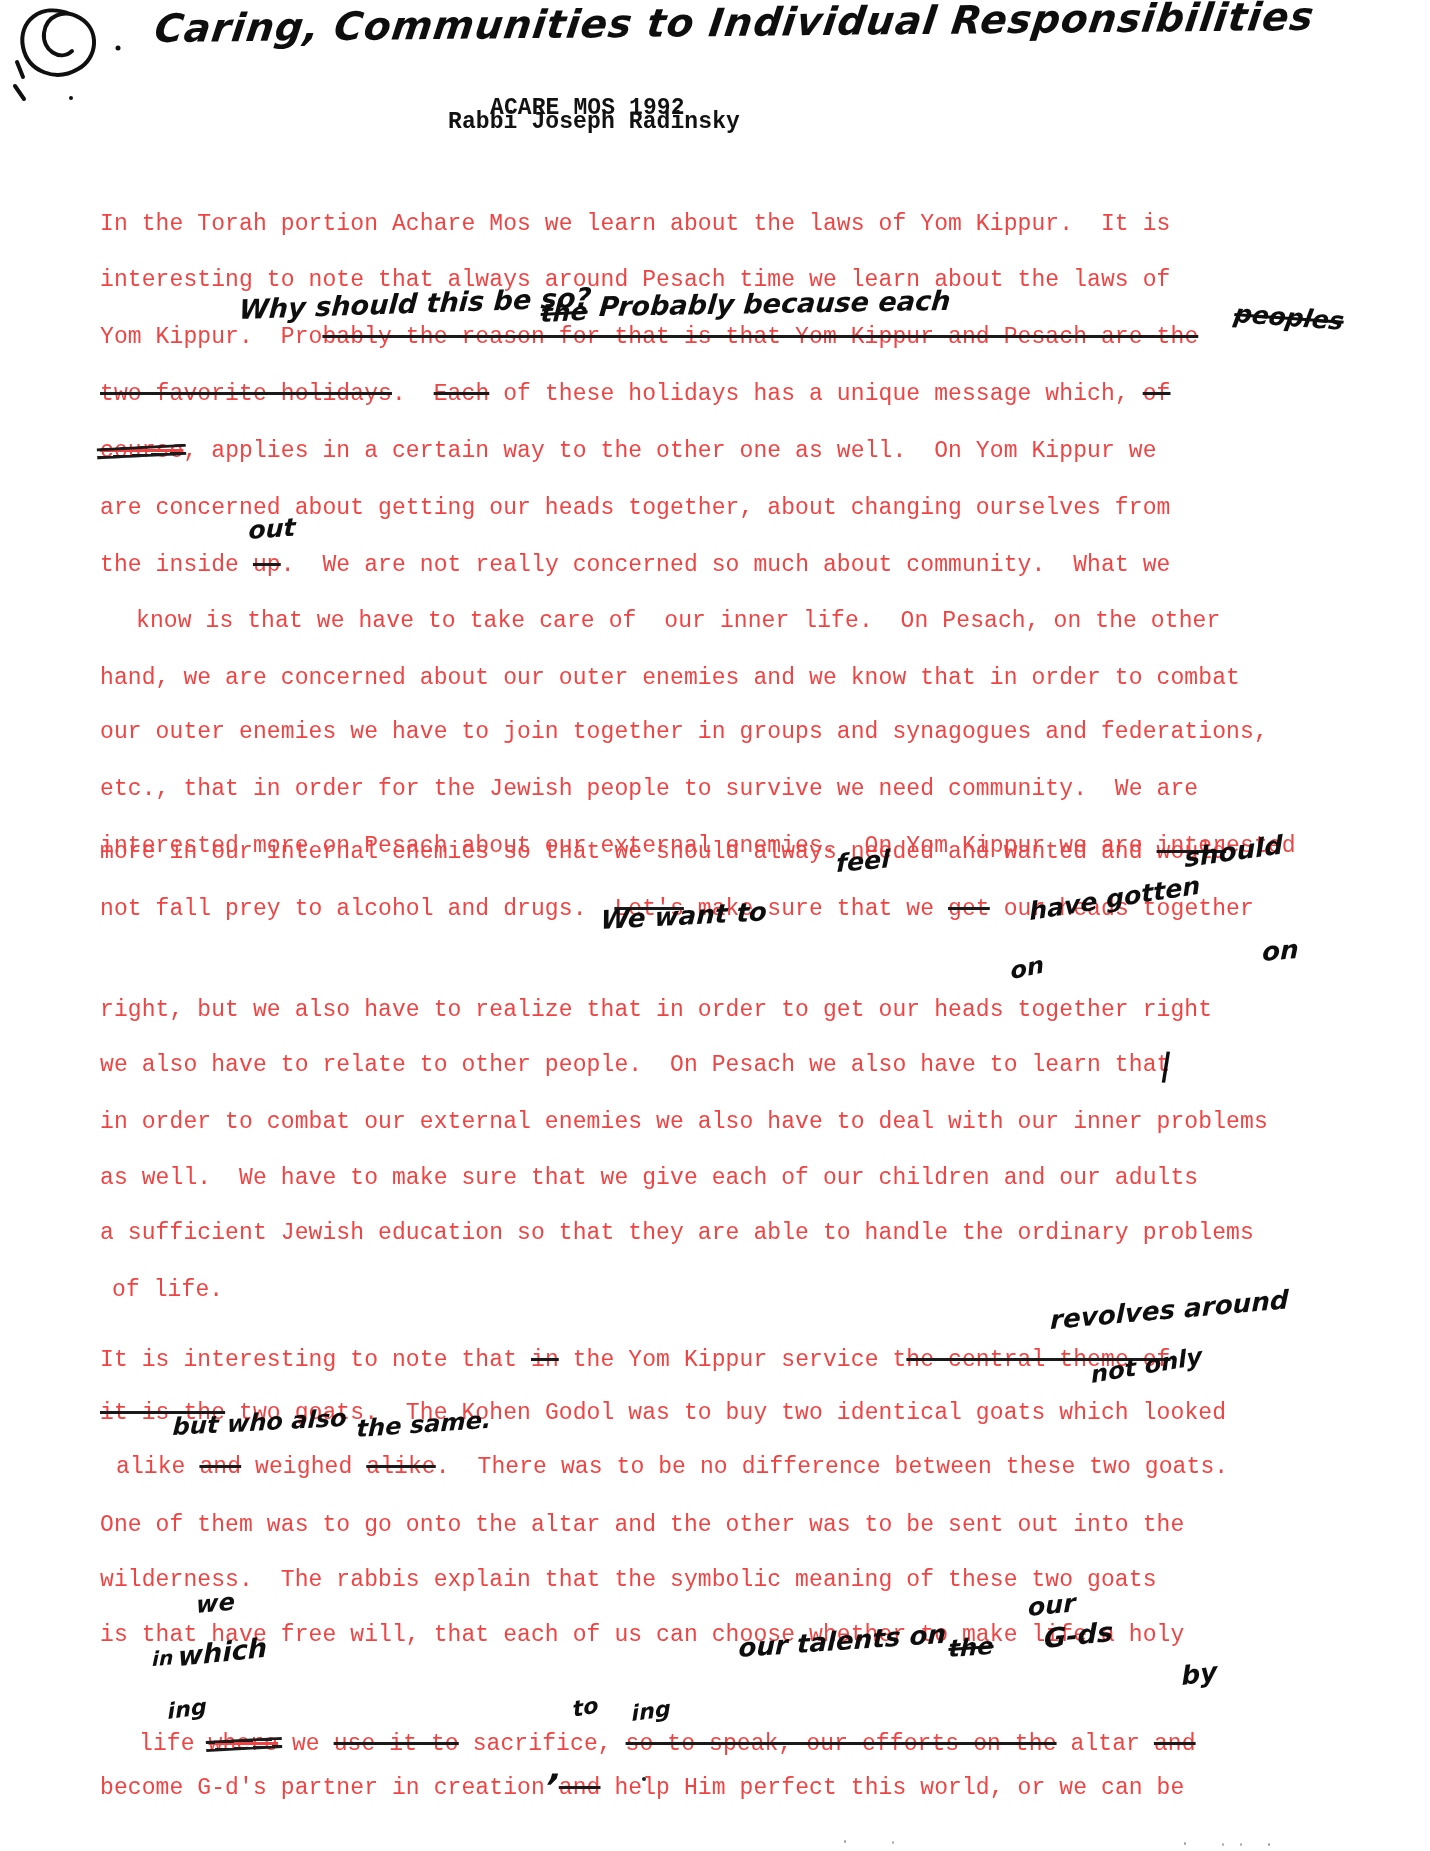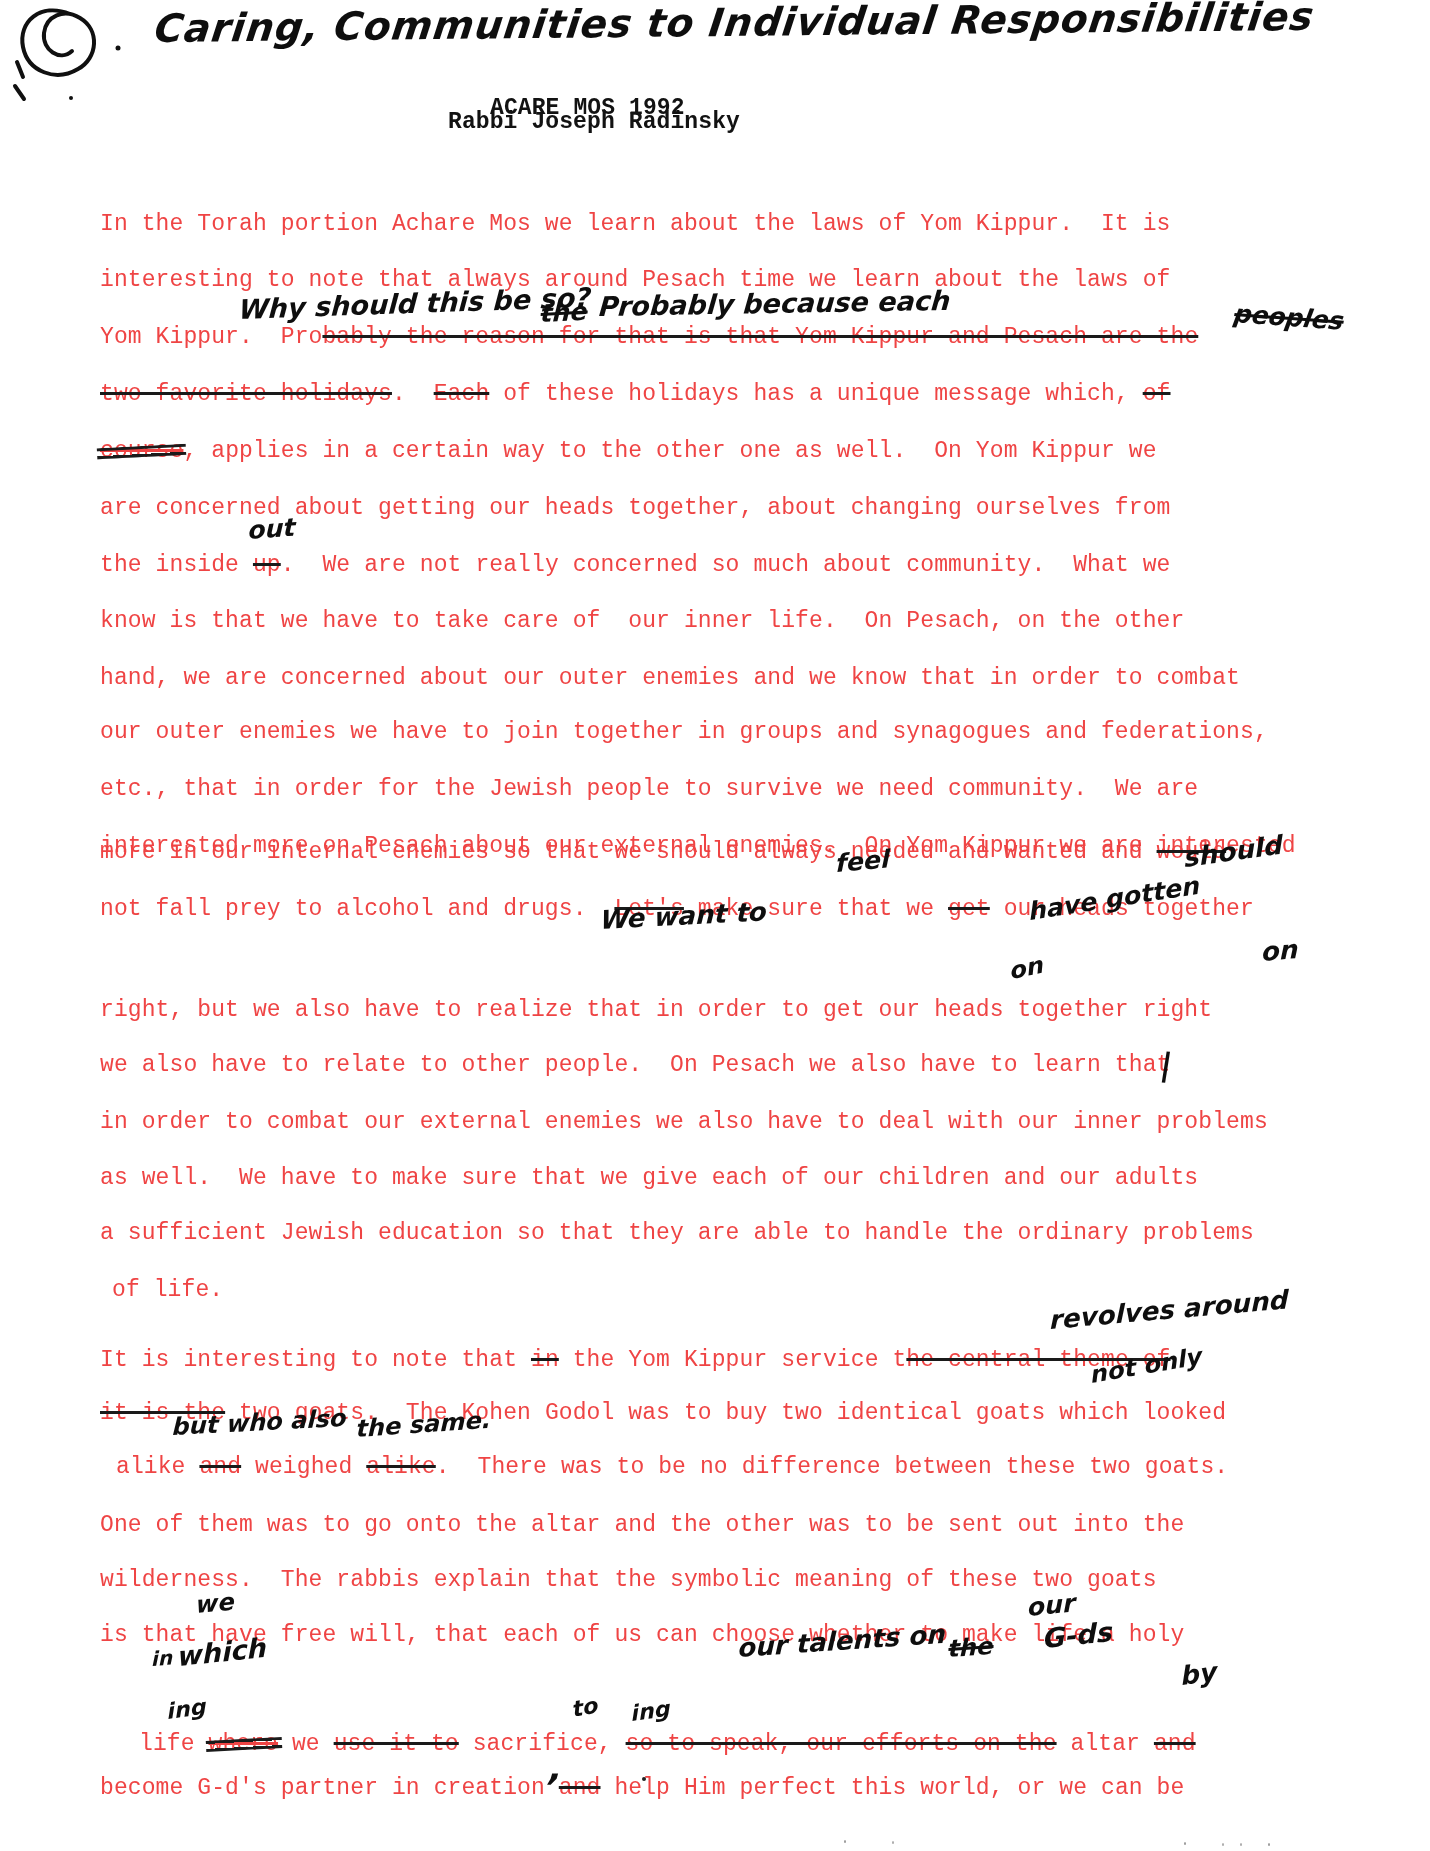--- a/index.html
+++ b/index.html
@@ -39,21 +39,21 @@
   <div class="title-block" style="left:448px;top:109px;">Rabbi Joseph Radinsky</div>
 
   <div id="typed-lines">
       <div class="typed" style="top: 210px;"><span>In the Torah portion Achare Mos we learn about the laws of Yom Kippur.  It is</span></div>
       <div class="typed" style="top: 266px;"><span>interesting to note that always around Pesach time we learn about the laws of</span></div>
       <div class="typed" style="top: 323px;"><span>Yom Kippur.  Pro</span><span class="strike">bably the reason for that is that Yom Kippur and Pesach are the</span></div>
       <div class="typed" style="top: 380px;"><span class="strike">two favorite holidays</span><span>.  </span><span class="strike">Each</span><span> of these holidays has a unique message which, </span><span class="strike">of</span></div>
       <div class="typed" style="top: 437px;"><span class="scribble">course</span><span>, applies in a certain way to the other one as well.  On Yom Kippur we</span></div>
       <div class="typed" style="top: 494px;"><span>are concerned about getting our heads together, about changing ourselves from</span></div>
       <div class="typed" style="top: 551px;"><span>the inside </span><span class="strike">up</span><span>.  We are not really concerned so much about community.  What we</span></div>
-      <div class="typed" style="top: 607px;"><span>know is that we have to take care of  our inner life.  On Pesach, on the other</span></div>
+      <div class="typed" style="top: 607px; margin-left: 36px;"><span>know is that we have to take care of  our inner life.  On Pesach, on the other</span></div>
       <div class="typed" style="top: 664px;"><span>hand, we are concerned about our outer enemies and we know that in order to combat</span></div>
       <div class="typed" style="top: 718px;"><span>our outer enemies we have to join together in groups and synagogues and federations,</span></div>
       <div class="typed" style="top: 775px;"><span>etc., that in order for the Jewish people to survive we need community.  We are</span></div>
       <div class="typed" style="top: 832px;"><span>interested more on Pesach about our external enemies.  On Yom Kippur we are interested</span></div>
       <div class="typed" style="top: 838px; text-align: right;"><span>more in our internal enemies so that we should always needed and wanted and </span><span class="strike">would</span></div>
       <div class="typed" style="top: 895px;"><span>not fall prey to alcohol and drugs.  </span><span class="strike">Let's</span><span> make sure that we </span><span class="strike">get</span><span> our heads together</span></div>
       <div class="typed" style="top: 996px;"><span>right, but we also have to realize that in order to get our heads together right</span></div>
       <div class="typed" style="top: 1051px;"><span>we also have to relate to other people.  On Pesach we also have to learn that</span></div>
       <div class="typed" style="top: 1108px;"><span>in order to combat our external enemies we also have to deal with our inner problems</span></div>
       <div class="typed" style="top: 1164px;"><span>as well.  We have to make sure that we give each of our children and our adults</span></div>

